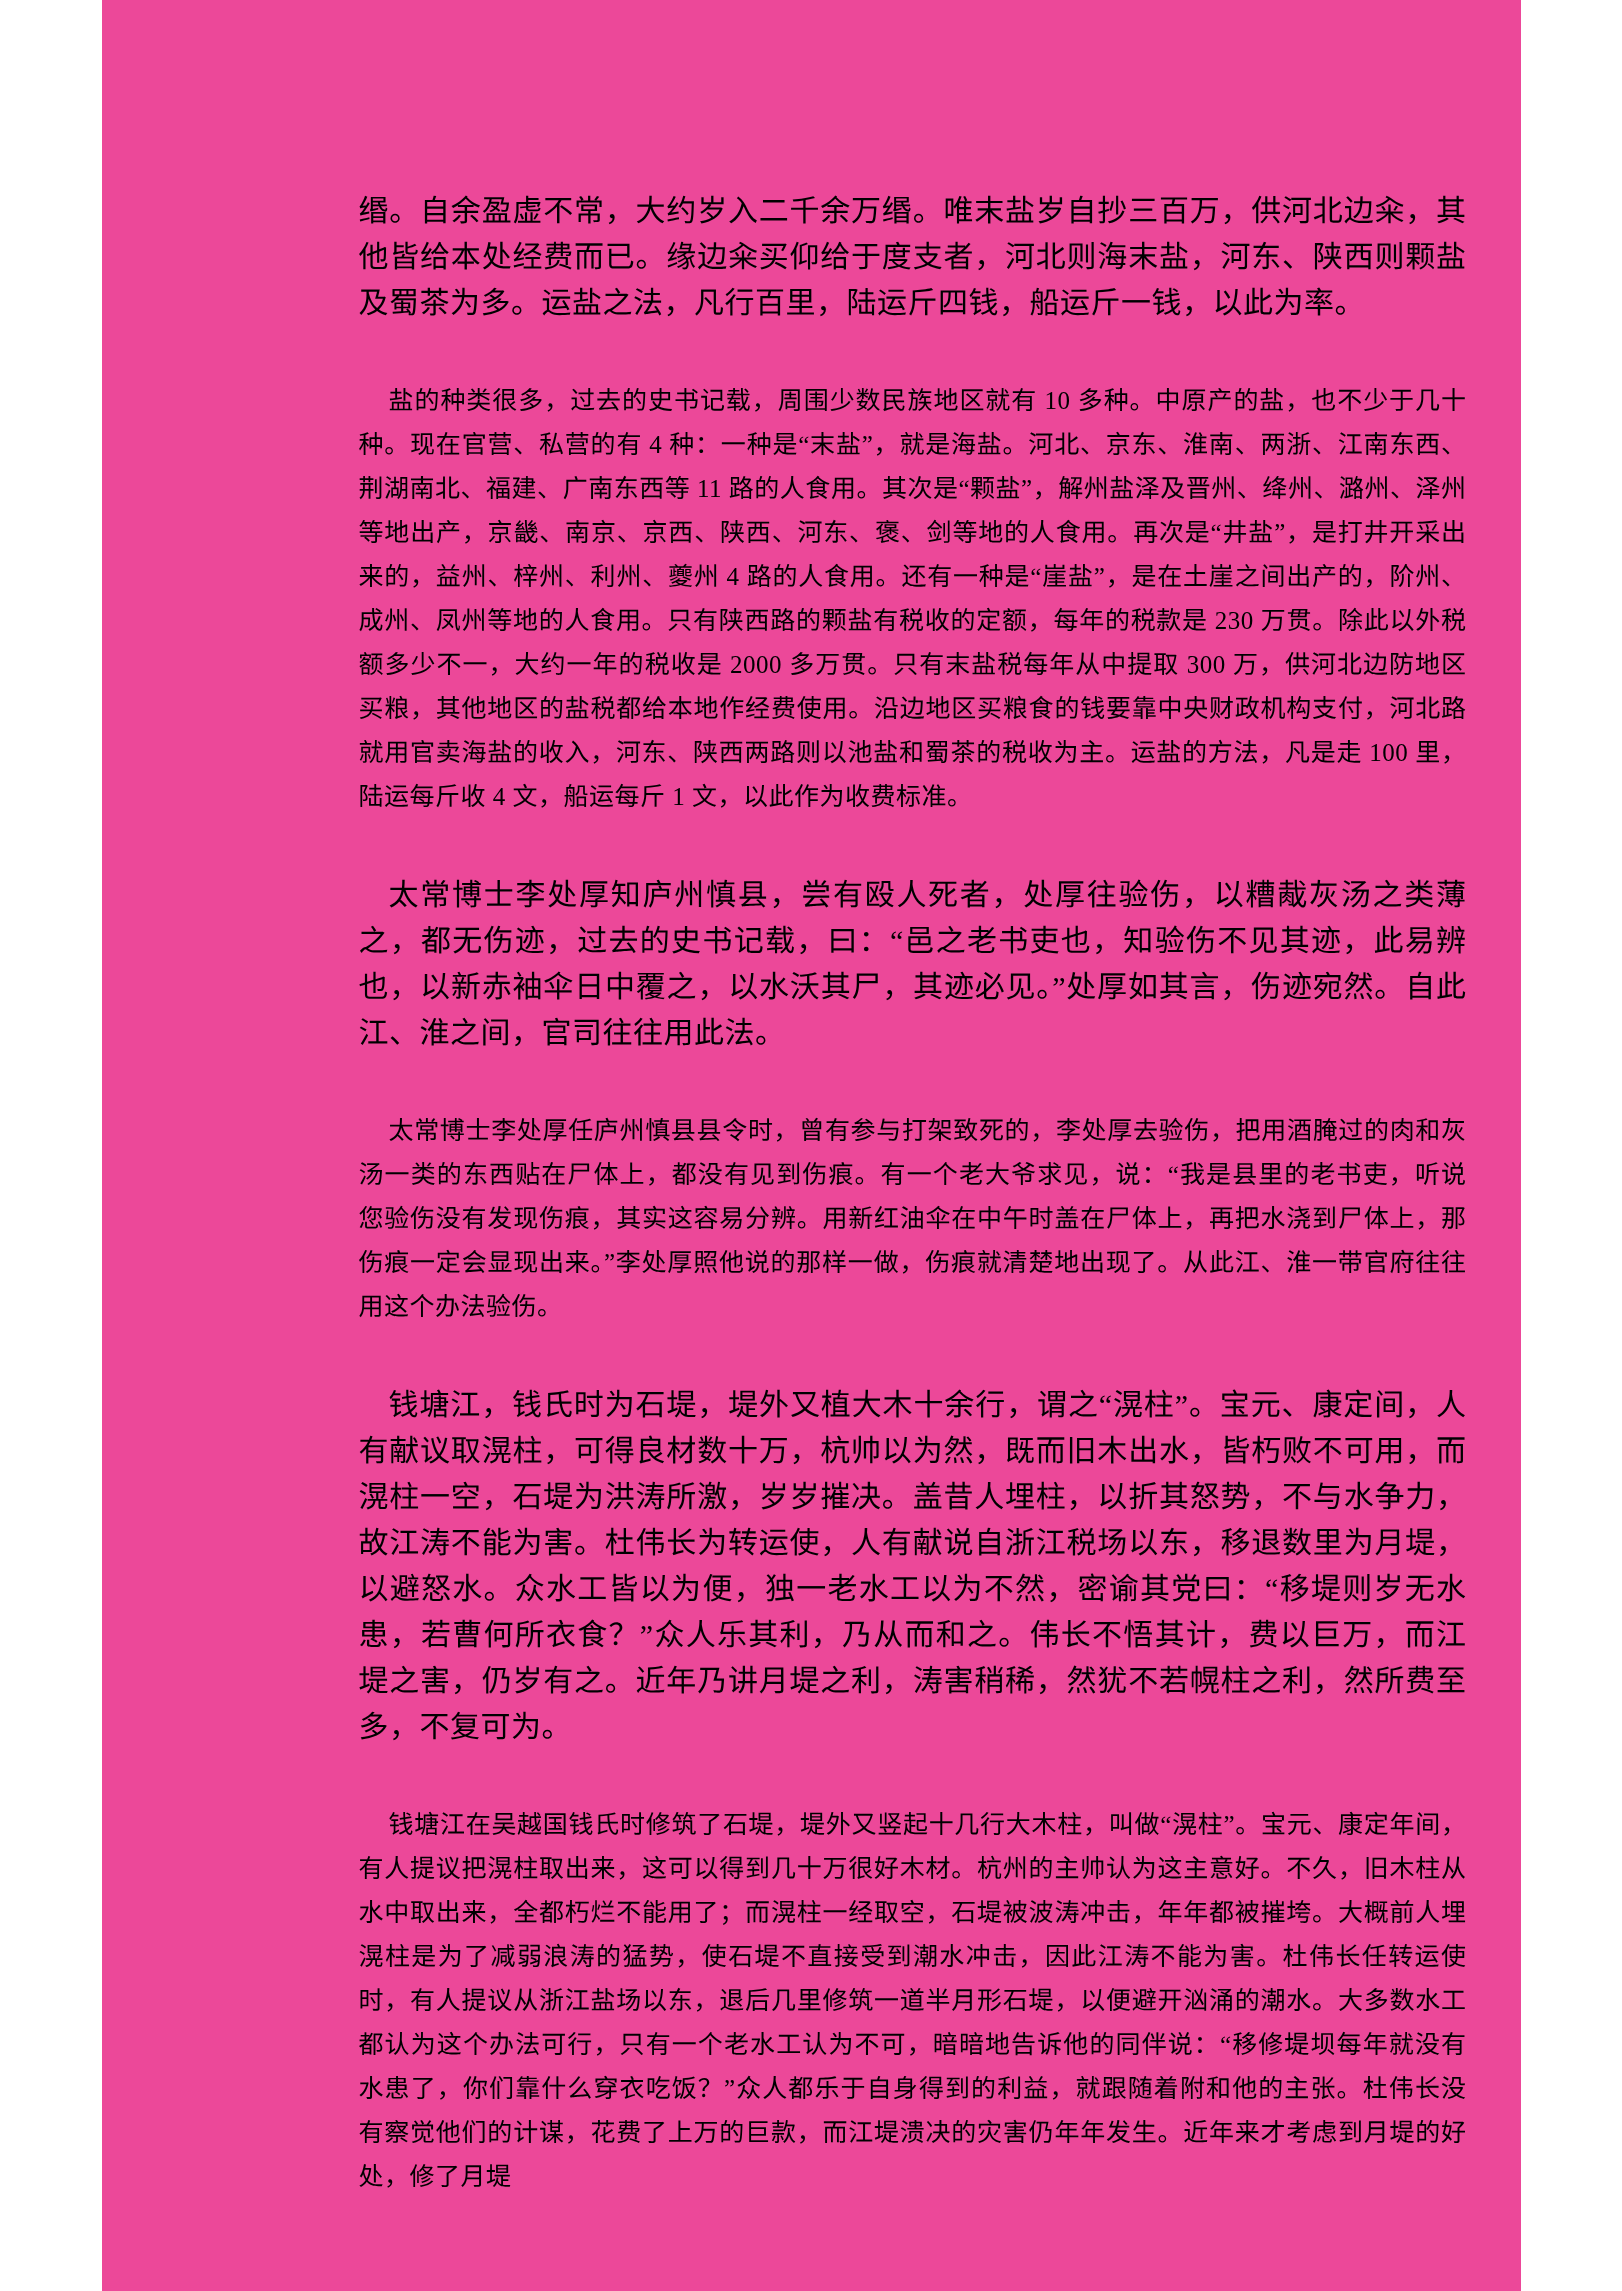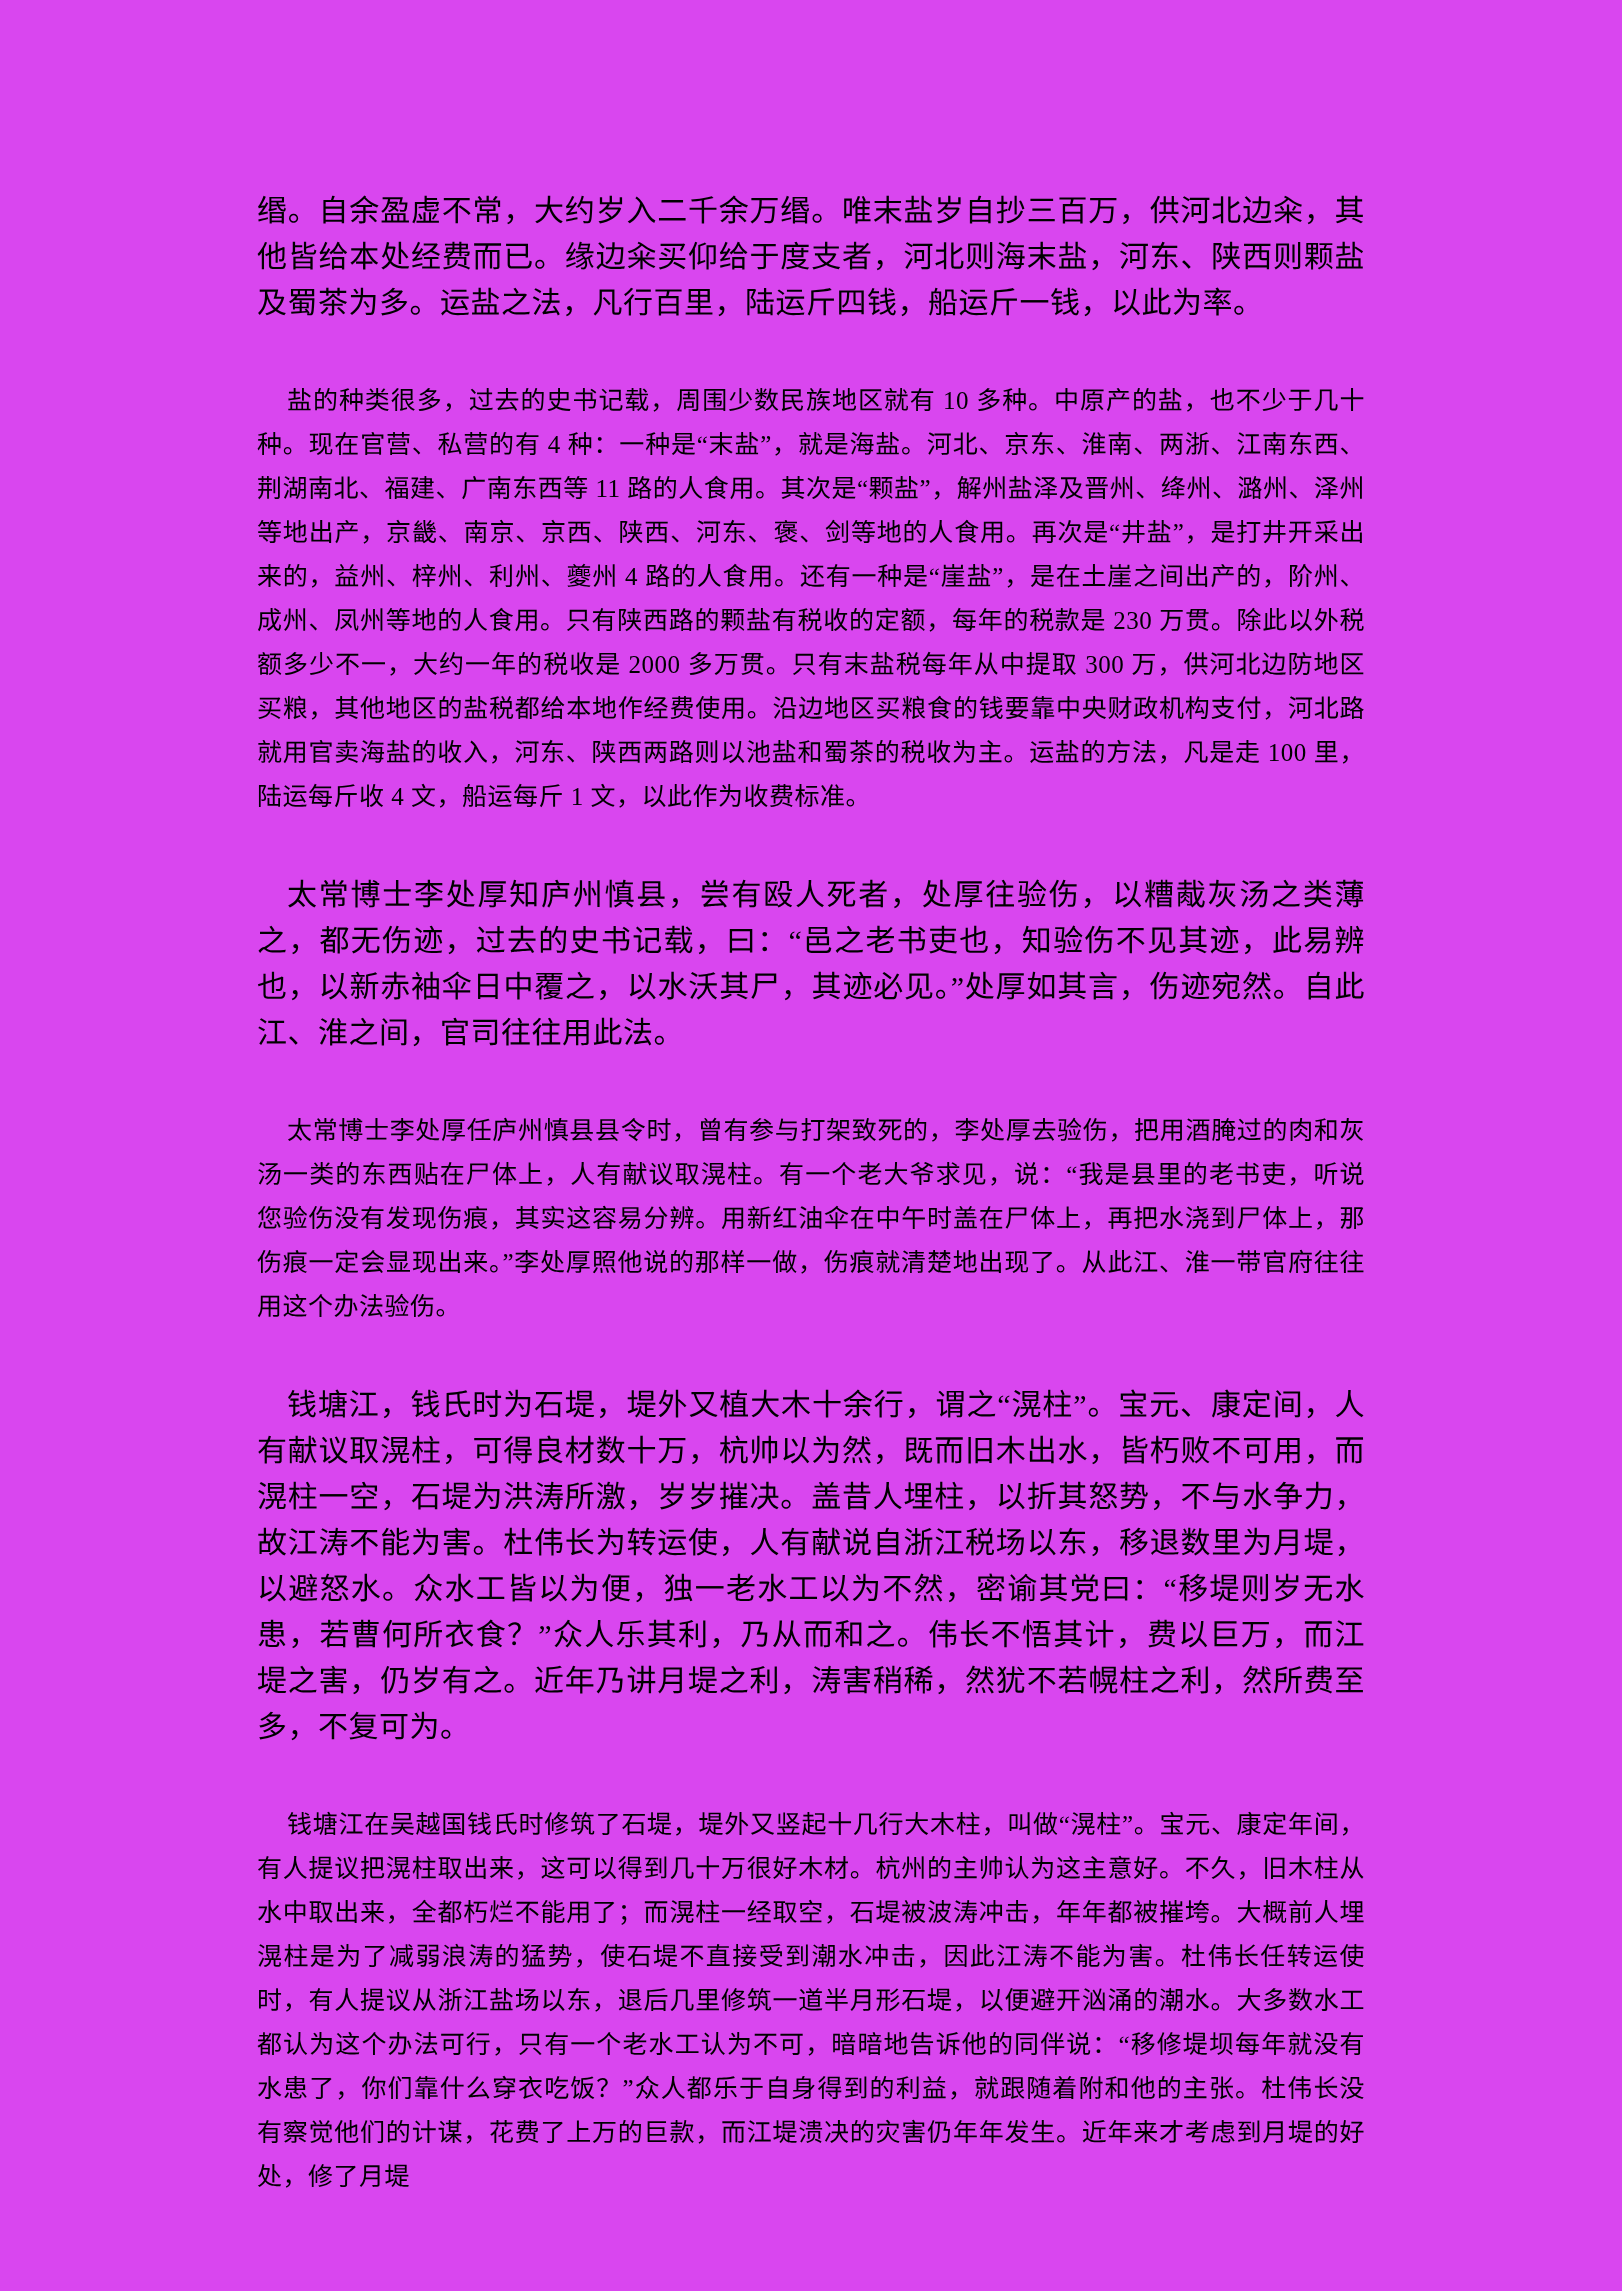--- a/index.html
+++ b/index.html
@@ -3,24 +3,24 @@
 <meta charset="utf-8">
 <style>
   * { box-sizing: border-box; }
   html, body {
     margin: 0;
     padding: 0;
     background: #ffffff;
   }
   .page {
     position: relative;
-    width: 1622px;
+    width: 1419px;
     height: 2292px;
     margin: 0 auto;
-    background: #d946ef;
+    background: #ec4899;
     overflow: hidden;
     font-family: "Liberation Serif", "DejaVu Serif", serif;
     color: #000000;
   }
   .content {
     position: absolute;
     top: 188px;
     left: 257px;
     width: 1108px;
   }
@@ -49,21 +49,21 @@
 
 <div class="page">
   <div class="content">
 
     <p class="classical no-indent">缗。自余盈虚不常，大约岁入二千余万缗。唯末盐岁自抄三百万，供河北边籴，其他皆给本处经费而已。缘边籴买仰给于度支者，河北则海末盐，河东、陕西则颗盐及蜀茶为多。运盐之法，凡行百里，陆运斤四钱，船运斤一钱，以此为率。</p>
 
     <p class="translation indent">盐的种类很多，过去的史书记载，周围少数民族地区就有 10 多种。中原产的盐，也不少于几十种。现在官营、私营的有 4 种：一种是“末盐”，就是海盐。河北、京东、淮南、两浙、江南东西、荆湖南北、福建、广南东西等 11 路的人食用。其次是“颗盐”，解州盐泽及晋州、绛州、潞州、泽州等地出产，京畿、南京、京西、陕西、河东、褒、剑等地的人食用。再次是“井盐”，是打井开采出来的，益州、梓州、利州、夔州 4 路的人食用。还有一种是“崖盐”，是在土崖之间出产的，阶州、成州、凤州等地的人食用。只有陕西路的颗盐有税收的定额，每年的税款是 230 万贯。除此以外税额多少不一，大约一年的税收是 2000 多万贯。只有末盐税每年从中提取 300 万，供河北边防地区买粮，其他地区的盐税都给本地作经费使用。沿边地区买粮食的钱要靠中央财政机构支付，河北路就用官卖海盐的收入，河东、陕西两路则以池盐和蜀茶的税收为主。运盐的方法，凡是走 100 里，陆运每斤收 4 文，船运每斤 1 文，以此作为收费标准。</p>
 
     <p class="classical indent">太常博士李处厚知庐州慎县，尝有殴人死者，处厚往验伤，以糟胾灰汤之类薄之，都无伤迹，过去的史书记载，曰：“邑之老书吏也，知验伤不见其迹，此易辨也，以新赤袖伞日中覆之，以水沃其尸，其迹必见。”处厚如其言，伤迹宛然。自此江、淮之间，官司往往用此法。</p>
 
-    <p class="translation indent">太常博士李处厚任庐州慎县县令时，曾有参与打架致死的，李处厚去验伤，把用酒腌过的肉和灰汤一类的东西贴在尸体上，人有献议取滉柱。有一个老大爷求见，说：“我是县里的老书吏，听说您验伤没有发现伤痕，其实这容易分辨。用新红油伞在中午时盖在尸体上，再把水浇到尸体上，那伤痕一定会显现出来。”李处厚照他说的那样一做，伤痕就清楚地出现了。从此江、淮一带官府往往用这个办法验伤。</p>
+    <p class="translation indent">太常博士李处厚任庐州慎县县令时，曾有参与打架致死的，李处厚去验伤，把用酒腌过的肉和灰汤一类的东西贴在尸体上，都没有见到伤痕。有一个老大爷求见，说：“我是县里的老书吏，听说您验伤没有发现伤痕，其实这容易分辨。用新红油伞在中午时盖在尸体上，再把水浇到尸体上，那伤痕一定会显现出来。”李处厚照他说的那样一做，伤痕就清楚地出现了。从此江、淮一带官府往往用这个办法验伤。</p>
 
     <p class="classical indent">钱塘江，钱氏时为石堤，堤外又植大木十余行，谓之“滉柱”。宝元、康定间，人有献议取滉柱，可得良材数十万，杭帅以为然，既而旧木出水，皆朽败不可用，而滉柱一空，石堤为洪涛所激，岁岁摧决。盖昔人埋柱，以折其怒势，不与水争力，故江涛不能为害。杜伟长为转运使，人有献说自浙江税场以东，移退数里为月堤，以避怒水。众水工皆以为便，独一老水工以为不然，密谕其党曰：“移堤则岁无水患，若曹何所衣食？”众人乐其利，乃从而和之。伟长不悟其计，费以巨万，而江堤之害，仍岁有之。近年乃讲月堤之利，涛害稍稀，然犹不若幌柱之利，然所费至多，不复可为。</p>
 
     <p class="translation indent">钱塘江在吴越国钱氏时修筑了石堤，堤外又竖起十几行大木柱，叫做“滉柱”。宝元、康定年间，有人提议把滉柱取出来，这可以得到几十万很好木材。杭州的主帅认为这主意好。不久，旧木柱从水中取出来，全都朽烂不能用了；而滉柱一经取空，石堤被波涛冲击，年年都被摧垮。大概前人埋滉柱是为了减弱浪涛的猛势，使石堤不直接受到潮水冲击，因此江涛不能为害。杜伟长任转运使时，有人提议从浙江盐场以东，退后几里修筑一道半月形石堤，以便避开汹涌的潮水。大多数水工都认为这个办法可行，只有一个老水工认为不可，暗暗地告诉他的同伴说：“移修堤坝每年就没有水患了，你们靠什么穿衣吃饭？”众人都乐于自身得到的利益，就跟随着附和他的主张。杜伟长没有察觉他们的计谋，花费了上万的巨款，而江堤溃决的灾害仍年年发生。近年来才考虑到月堤的好处，修了月堤</p>
 
   </div>
 </div>
 
 
 </body></html>

